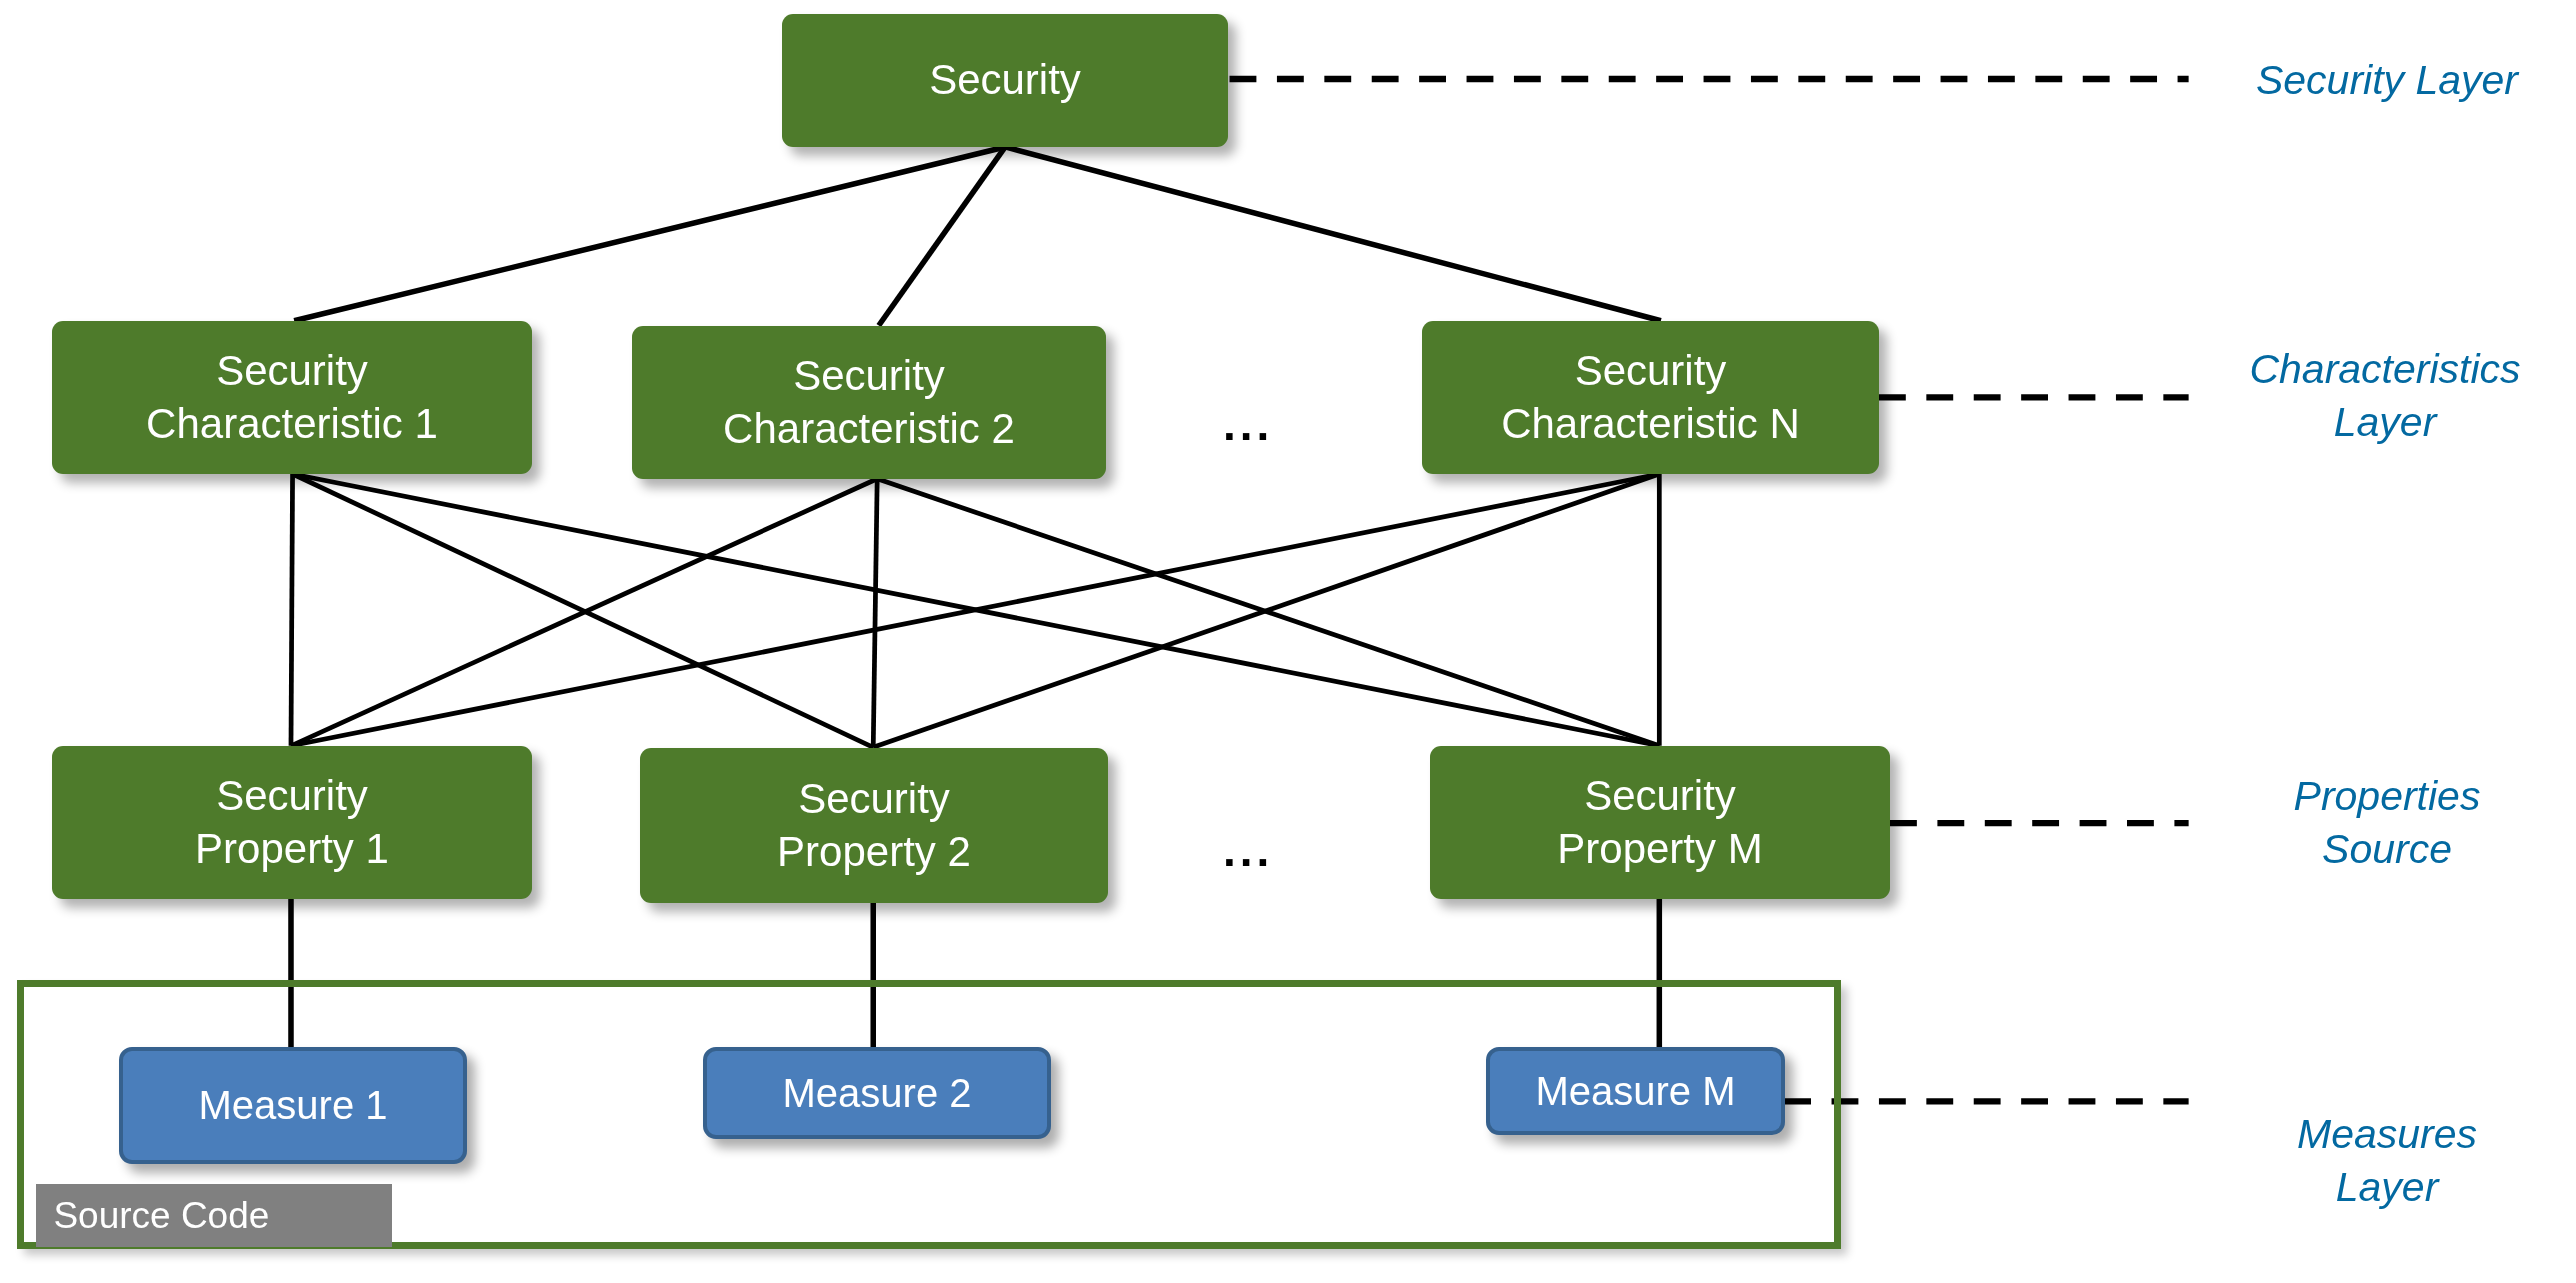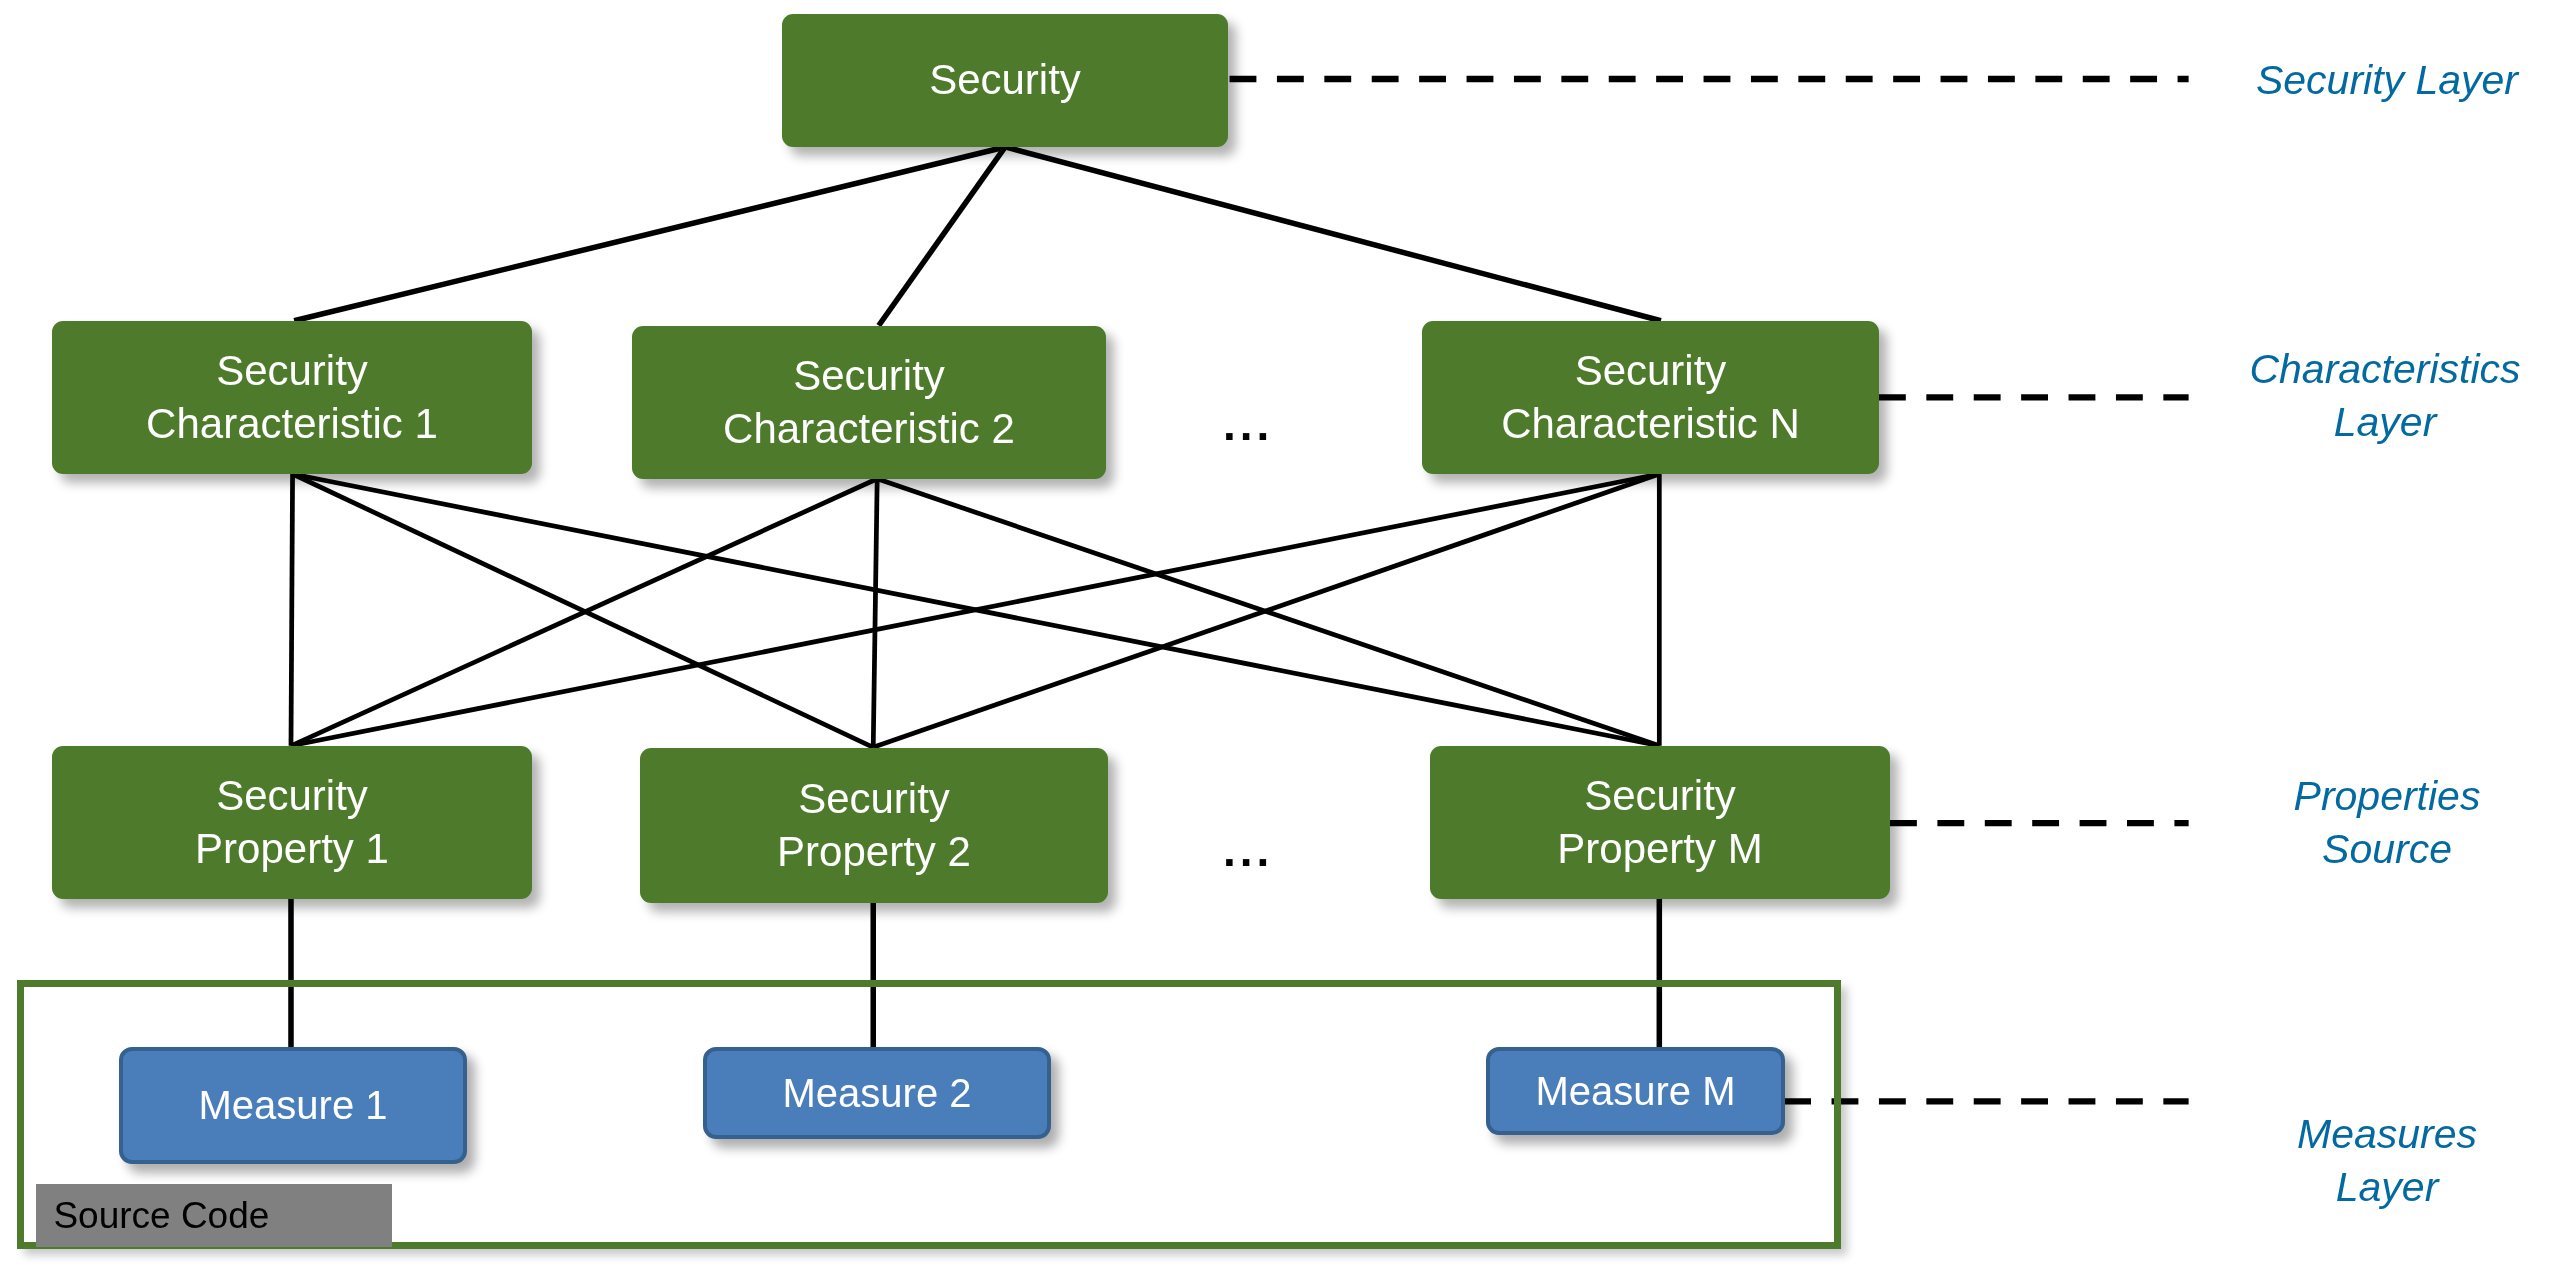--- a/index.html
+++ b/index.html
@@ -61,21 +61,21 @@
     box-sizing: border-box;
     border: 7.1px solid #4e7b2b;
     background: transparent;
     box-shadow: 7.1px 7.1px 8.7px rgba(0,0,0,0.22);
     z-index: 1;
   }
   #source-code-tag {
     position: absolute;
     box-sizing: border-box;
     background: #808080;
-    color: #000000;
+    color: #ffffff;
     font-size: 37px;
     display: flex;
     align-items: center;
     padding-left: 17.4px;
     z-index: 4;
   }
 
   
   .ellipsis {
     position: absolute;

